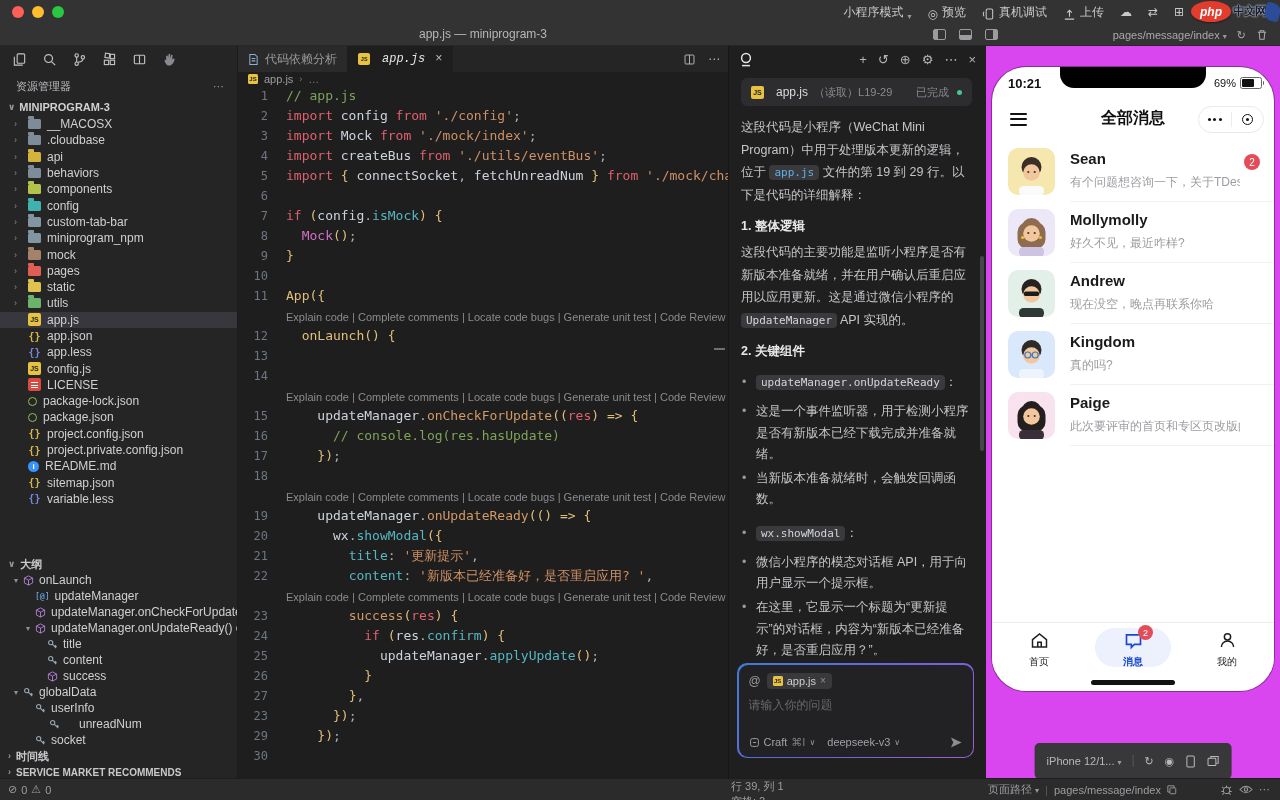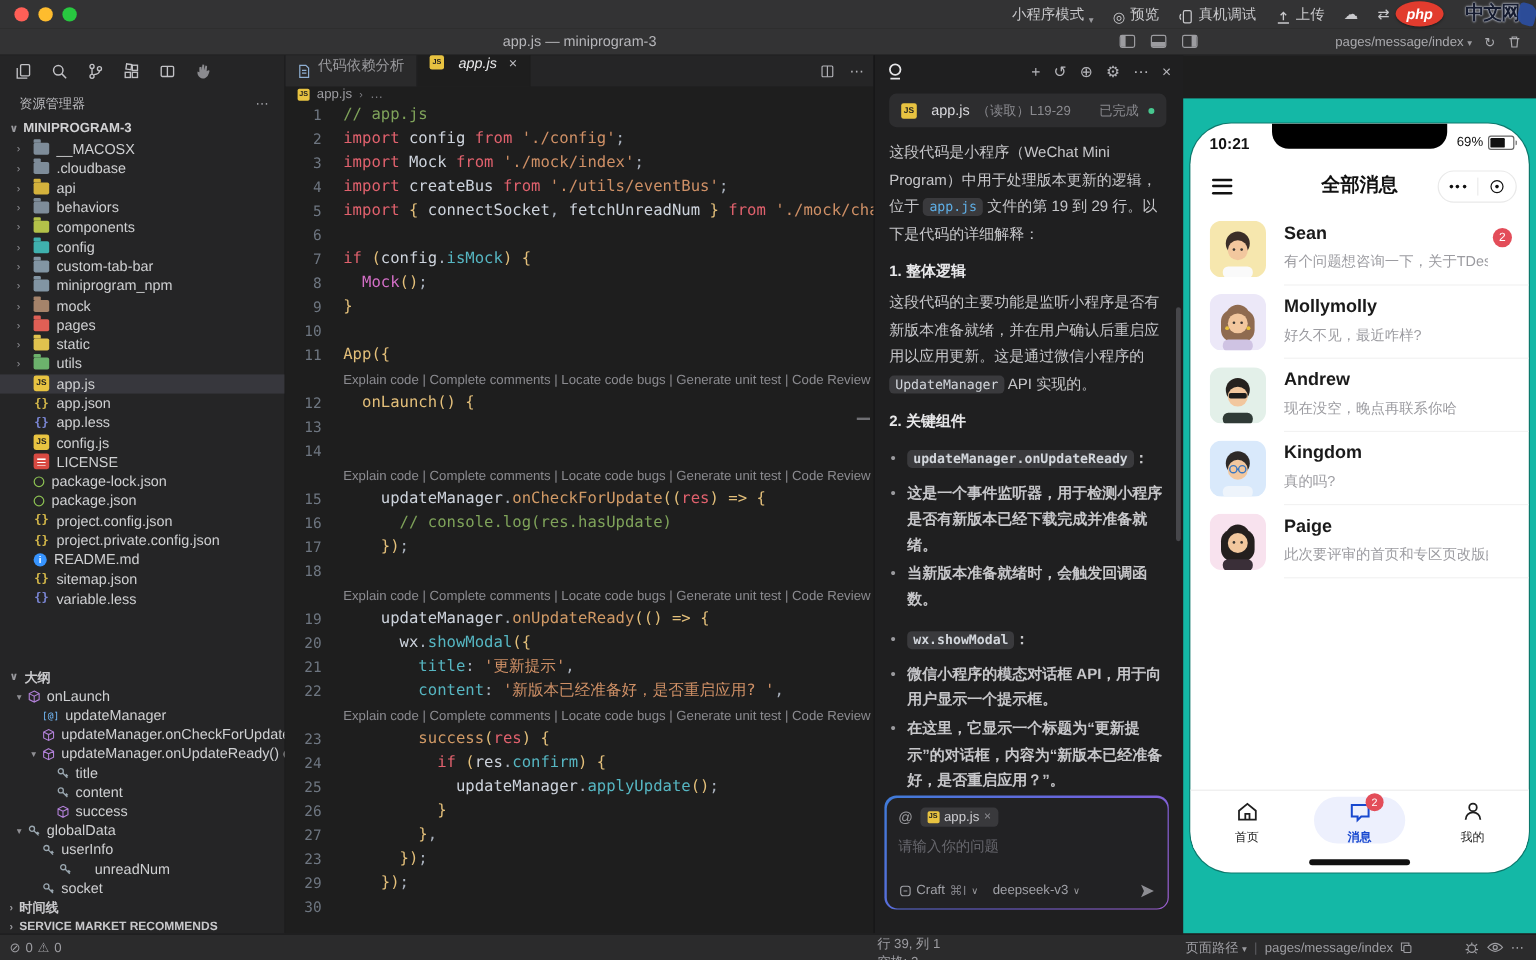--- a/index.html
+++ b/index.html
@@ -11,22 +11,22 @@
   .lights{position:absolute;left:12px;top:6px;display:flex;gap:8px;}
   .light{width:12px;height:12px;border-radius:50%;}
   .l-red{background:#ff5f57}.l-yel{background:#febc2e}.l-grn{background:#28c840}
   .tb{position:absolute;right:96px;top:0;height:24px;display:flex;align-items:center;gap:16px;color:#c9c9cc;font-size:12px;}
   .tb .item{display:flex;align-items:flex-end;gap:4px;cursor:default;}
   .tb svg{display:block}
   .caret{font-size:8px;color:#9a9a9e;}
   .wm{position:absolute;top:1px;right:0px;z-index:60;display:flex;align-items:center;gap:2px;}
   .wm .phpball{width:40px;height:21px;border-radius:50%;background:#e23c2e;color:#fff;font-weight:bold;font-style:italic;
       font-size:12px;display:flex;align-items:center;justify-content:center;box-shadow:0 1px 2px rgba(0,0,0,.4);}
-  .wm .cn{font-weight:900;font-size:16px;color:#161c30;letter-spacing:-1px;
-      text-shadow:0 0 2px #cfd6ea,0 0 1px #ffffff;margin-left:16px;}
+  .wm .cn{font-weight:900;font-size:12px;color:#161c30;letter-spacing:-1px;
+      text-shadow:0 0 2px #cfd6ea,0 0 1px #ffffff;}
   .wm .blob{width:15px;height:18px;background:#2b4fa3;border-radius:3px 8px 3px 8px;transform:rotate(14deg);opacity:.9;margin-left:-3px;}
   .row2{position:absolute;top:24px;left:0;right:0;height:22px;background:#333334;border-bottom:1px solid #272728;box-sizing:border-box;}
   .wtitle{position:absolute;left:483px;top:27px;transform:translateX(-50%);font-size:12px;color:#b6b6ba;white-space:nowrap;}
   .laygroup{position:absolute;left:933px;top:29px;display:flex;gap:13px;}
   .lay{width:13px;height:11px;border:1px solid #9c9ca0;border-radius:2px;position:relative;box-sizing:border-box;}
   .lay i{position:absolute;background:#9c9ca0;}
   .lay.l i{left:0;top:0;bottom:0;width:4px;}
   .lay.b i{left:0;right:0;bottom:0;height:4px;}
   .lay.r i{right:0;top:0;bottom:0;width:4px;}
   .sim-head{position:absolute;right:0;top:24px;width:294px;height:22px;display:flex;align-items:center;
@@ -60,21 +60,21 @@
   .bottomsec{position:absolute;left:0;right:0;top:510px;}
   .sec-h{height:16px;display:flex;align-items:center;gap:5px;padding-left:8px;font-size:11px;font-weight:bold;color:#c9c9cc;}
   .sec-h .car{font-size:9px;color:#9a9a9e;}
   .orow{height:16px;display:flex;align-items:center;font-size:12px;color:#cfd0d2;white-space:nowrap;overflow:hidden;}
   .orow .car{width:9px;font-size:8px;color:#8f8f94;flex:none;}
   .orow .oic{flex:none;margin-right:5px;display:flex;align-items:center;}
   .at-ic{color:#75beff;font-size:8px;font-family:"DejaVu Sans Mono",monospace;}
   
   .editor{position:absolute;left:238px;top:0;width:490px;bottom:0;background:#1e1e1e;}
   .tabs{height:26px;background:#252526;display:flex;align-items:stretch;position:relative;}
-  .tab{display:flex;gap:6px;padding:0 10px;font-size:12px;color:#9a9a9e;background:#2a2a2b;border-right:1px solid #1e1e1e;}
+  .tab{display:flex;align-items:center;gap:6px;padding:0 10px;font-size:12px;color:#9a9a9e;background:#2a2a2b;border-right:1px solid #1e1e1e;font-family:Liberation Mono, monospace;}
   .tab.active{background:#1e1e1e;color:#e8e8ea;}
   .tab .fname{font-style:italic;}
   .tab .x{color:#bdbdc2;font-size:12px;margin-left:4px;}
   .tabicons{position:absolute;right:8px;top:0;height:26px;display:flex;align-items:center;gap:12px;color:#b3b3b8;}
   .breadcrumb{height:14px;display:flex;align-items:center;gap:6px;padding-left:10px;font-size:11px;color:#9d9da2;}
   .bc-js{width:10px;height:10px;background:#e8c341;border-radius:1.5px;color:#1e1e1e;font-size:6px;font-weight:bold;display:flex;align-items:center;justify-content:center;}
   .code{position:relative;font-family:"DejaVu Sans Mono","Liberation Mono",monospace;font-size:13px;}
   .crow{display:flex;height:20px;line-height:20px;}
   .cnum{width:30px;text-align:right;color:#6e7681;font-size:12px;flex:none;}
   .ctext{padding-left:18px;white-space:pre;}
@@ -93,39 +93,39 @@
   .ctx-card .fn{font-size:12px;color:#dadade;}
   .ctx-card .meta{font-size:11px;color:#8a8a8f;}
   .ctx-card .sp{flex:1}
   .ctx-card .st{font-size:11px;color:#8a8a8f;}
   .gdot{width:5px;height:5px;border-radius:50%;background:#47c78f;margin-left:2px;}
   .ai-p{font-size:12.5px;line-height:1.8;color:#c6c6c9;margin:4px 0 10px;}
   .ai-h{font-size:12.5px;font-weight:bold;color:#e8e8ea;margin:12px 0 6px;}
   .ai-li{display:flex;font-size:12.5px;line-height:1.7;color:#c6c6c9;margin:3px 0;}
   .ai-li.litop{margin-top:12px;margin-bottom:8px;}
   .ai-li .bu{width:14px;flex:none;color:#9a9a9e;padding-left:1px;}
-  .ai-li .cnt{flex:1;font-weight:bold;}
+  .ai-li .cnt{flex:1;}
   .chip{font-family:"DejaVu Sans Mono",monospace;font-size:11px;background:#3a3a3d;border-radius:4px;padding:1px 5px;color:#d2d6dc;}
   .chip.a{color:#5fb0e8;}
   .ai-scroll{position:absolute;right:2px;top:210px;width:4px;height:195px;background:#47474b;border-radius:2px;}
   .ai-inputwrap{position:absolute;left:8px;right:12px;bottom:20px;height:95px;border-radius:10px;padding:1.5px;
       background:linear-gradient(135deg,#3f7bd8,#6f62dd 55%,#9d5fd0);box-sizing:border-box;}
   .ai-input{position:relative;width:100%;height:100%;border-radius:9px;background:#222224;box-sizing:border-box;padding:8px 10px;}
   .ctxrow{display:flex;align-items:center;gap:6px;}
   .atsign{color:#9a9a9e;font-size:12px;}
   .chip2{display:flex;align-items:center;gap:4px;background:#39393c;border-radius:4px;padding:2px 6px;font-size:11px;color:#cfcfd3;}
   .chip2 .mini-js{width:10px;height:10px;background:#e8c341;border-radius:1.5px;color:#1e1e1e;font-size:6px;font-weight:bold;display:flex;align-items:center;justify-content:center;}
   .chip2 .x{color:#8f8f94;font-size:10px;}
   .ph{margin-top:8px;font-size:12px;color:#67676d;}
   .ai-foot{position:absolute;left:10px;right:10px;bottom:8px;display:flex;align-items:center;gap:12px;font-size:11px;color:#a0a1a7;}
   .ai-foot .grp{display:flex;align-items:center;gap:4px;}
   .ai-foot .kbd{color:#7d7d83;}
   .ai-foot .sp{flex:1}
   
-  .sim{position:absolute;left:986px;top:0;right:0;bottom:0;background:#14b8a6;margin-top:36px;}
+  .sim{position:absolute;left:986px;top:0;right:0;bottom:0;background:#d946ef;}
   .phone{position:absolute;left:6px;top:21px;width:282px;height:624px;background:#fff;border-radius:34px;overflow:hidden;box-shadow:0 0 0 1px rgba(0,0,0,.35);}
   .notch{position:absolute;top:0;left:50%;transform:translateX(-50%);width:146px;height:21px;background:#000;border-radius:0 0 14px 14px;z-index:5;}
   .ptime{position:absolute;top:9px;left:16px;font-size:13px;font-weight:bold;color:#111;}
   .pbat{position:absolute;top:10px;right:12px;display:flex;align-items:center;gap:4px;font-size:11px;color:#111;}
   .batt{width:20px;height:10px;border:1px solid #666;border-radius:2.5px;position:relative;}
   .batt i{position:absolute;left:1px;top:1px;bottom:1px;width:62%;background:#111;border-radius:1px;}
   .batt::after{content:"";position:absolute;right:-3px;top:2.5px;width:1.5px;height:4px;background:#666;border-radius:0 1px 1px 0;}
   .pnav{position:absolute;top:32px;left:0;right:0;height:42px;}
   .burger{position:absolute;left:18px;top:14px;width:17px;}
   .burger i{display:block;height:1.8px;background:#111;margin-bottom:3.6px;border-radius:1px;}

